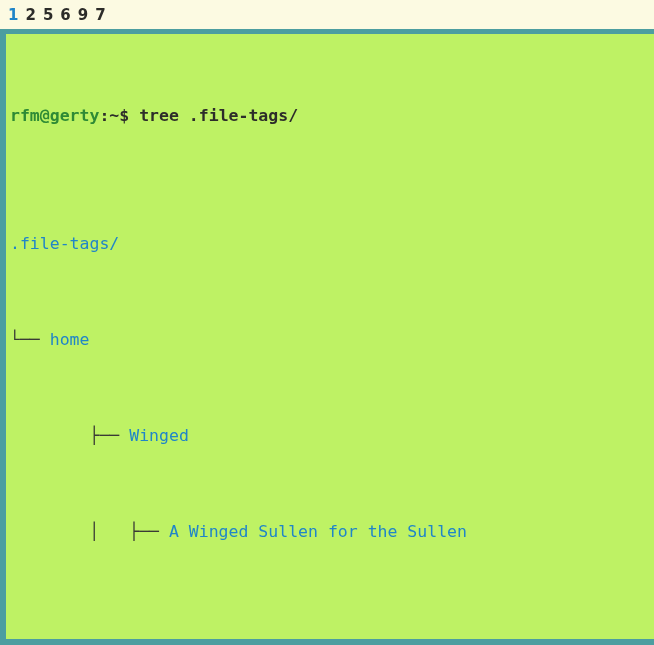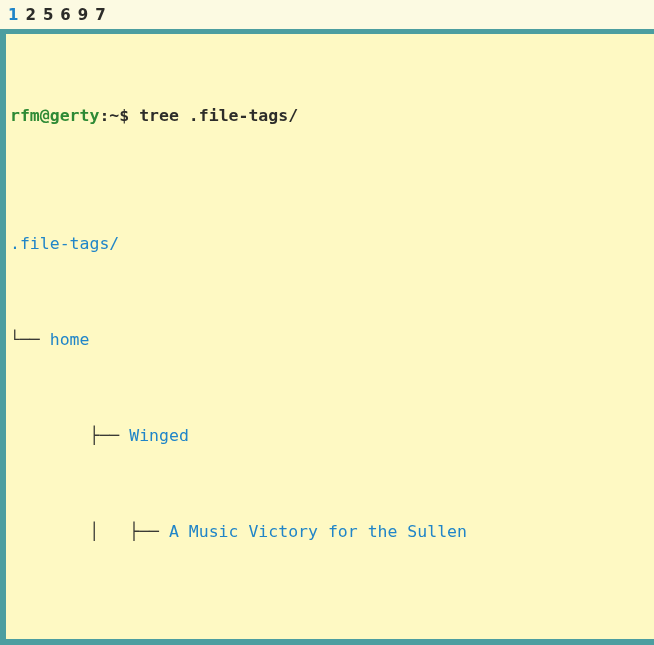--- a/index.html
+++ b/index.html
@@ -38,21 +38,21 @@
     height: 6px;
     width: 100%;
     background: #4c9ea0;
   }
 
   
   .term {
     box-sizing: border-box;
     height: 605px;
     border-left: 6px solid #4c9ea0;
-    background: #fef9c3;
+    background: #bef264;
     padding: 2px 0 0 4px;
     overflow: hidden;
     font-family: "DejaVu Sans Mono", "Liberation Mono", monospace;
     font-size: 16.5px;
     line-height: 32px;
     white-space: pre;
     color: #2d2d2a;
   }
   .line { white-space: pre; }
   .pfx { color: #3a3a35; font-weight: normal; }
@@ -74,21 +74,21 @@
 </div>
 
 <div class="border-top"></div>
 
 <div class="term">
   <div class="line"><span class="host">rfm@gerty</span><span class="promptsuffix">:~$ </span><span class="cmd">tree .file-tags/</span></div>
 
   <div class="line"><span class="pfx"></span><span class="dir">.file-tags/</span></div>
   <div class="line"><span class="pfx">└── </span><span class="dir">home</span></div>
   <div class="line"><span class="pfx">        ├── </span><span class="dir">Winged</span></div>
-  <div class="line"><span class="pfx">        │   ├── </span><span class="dir">A Music Victory for the Sullen</span></div>
+  <div class="line"><span class="pfx">        │   ├── </span><span class="dir">A Winged Sullen for the Sullen</span></div>
   
   
   
   
   
   
   
   
   
   

